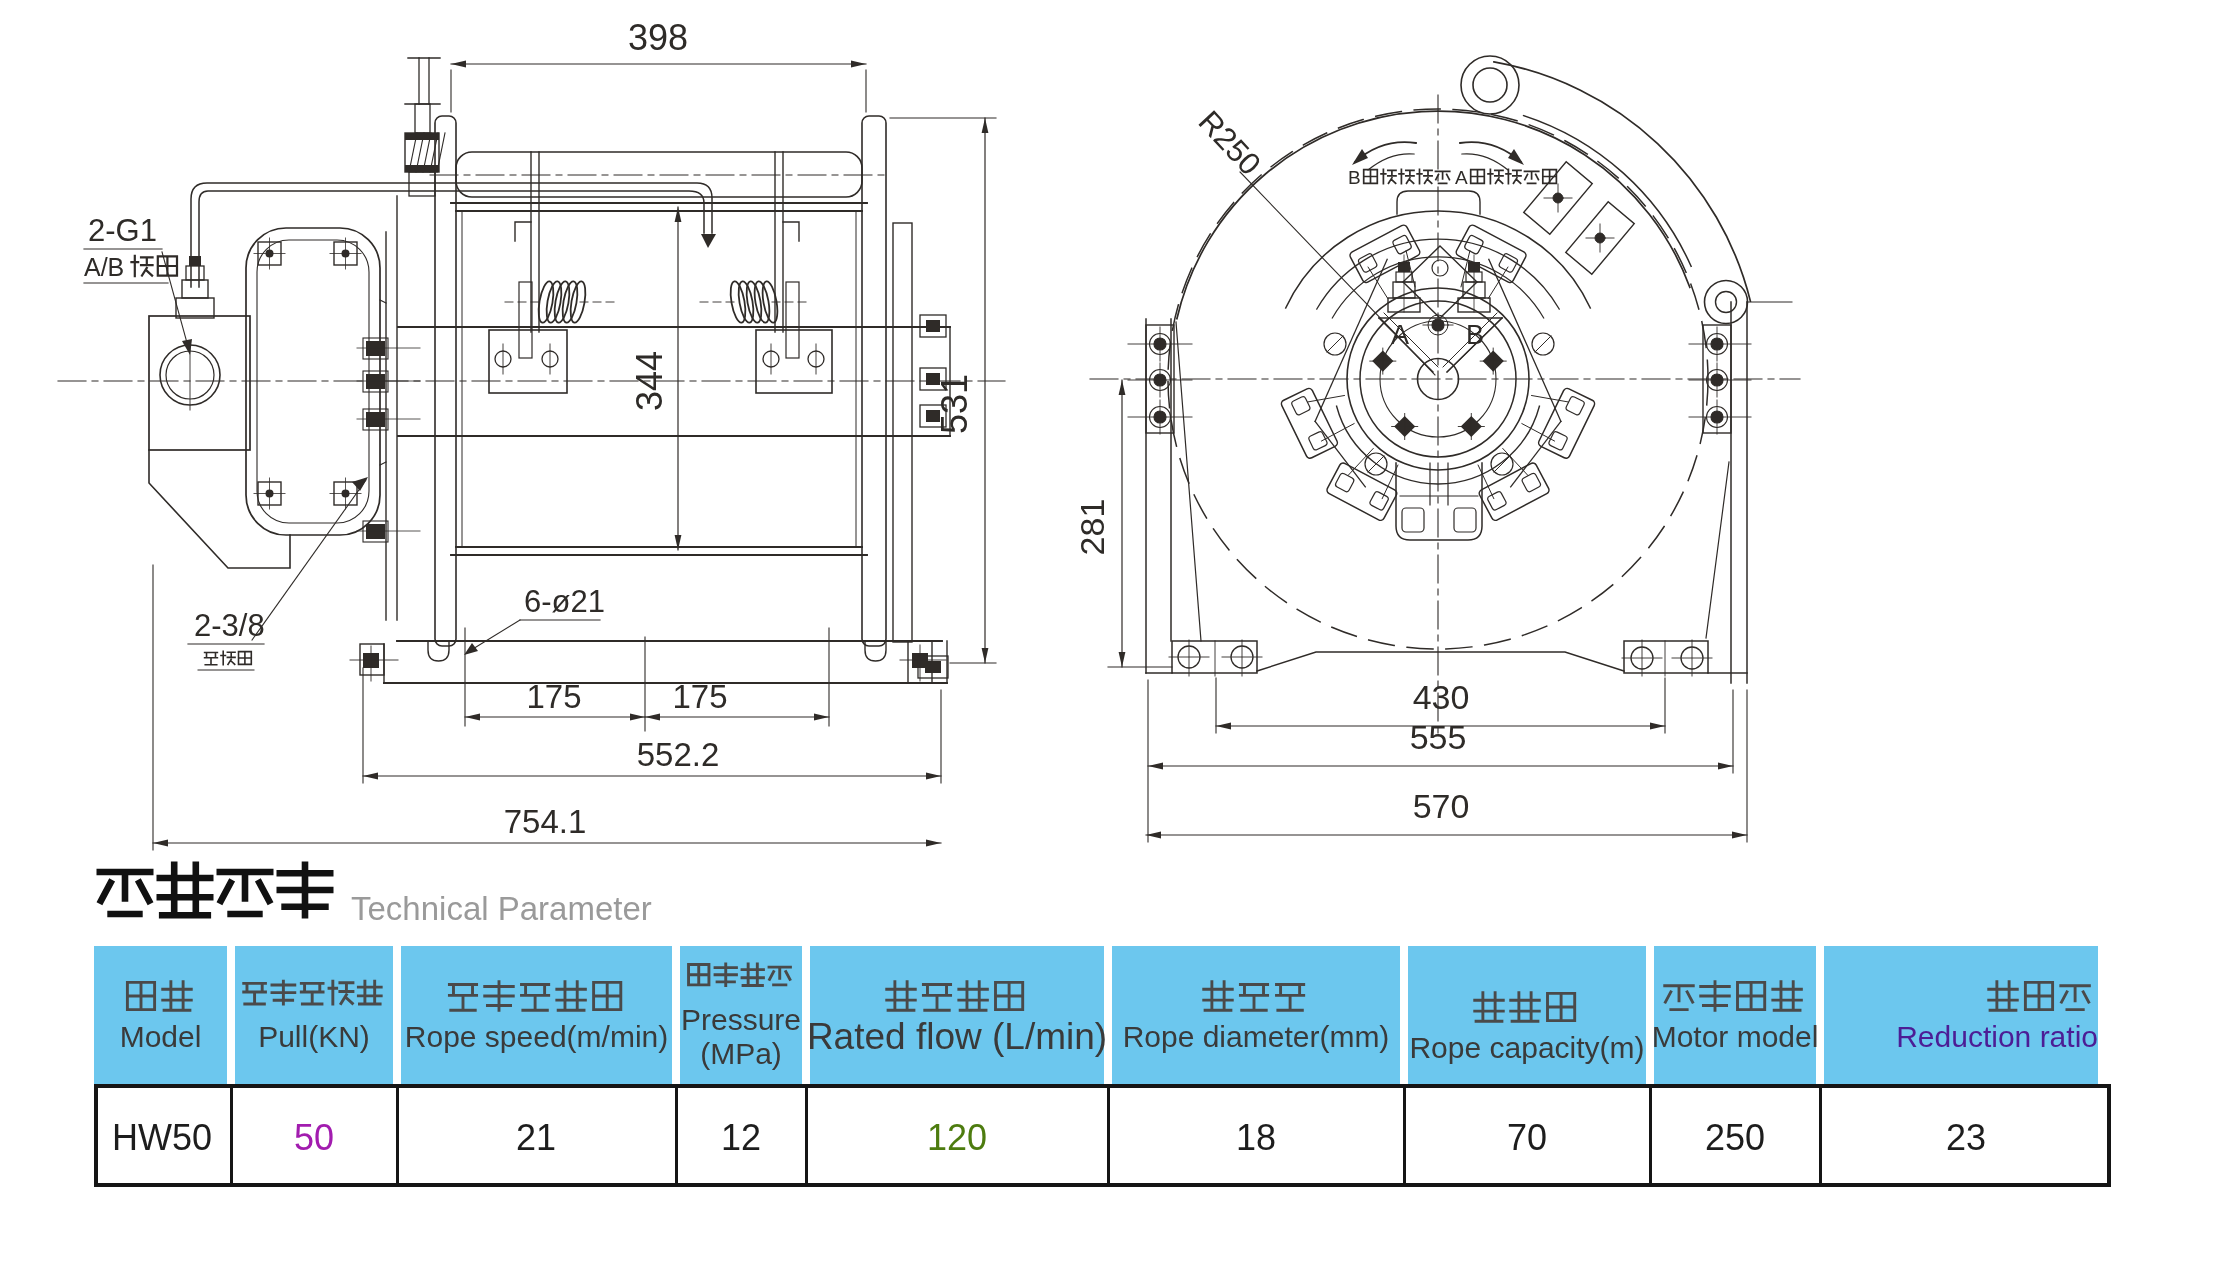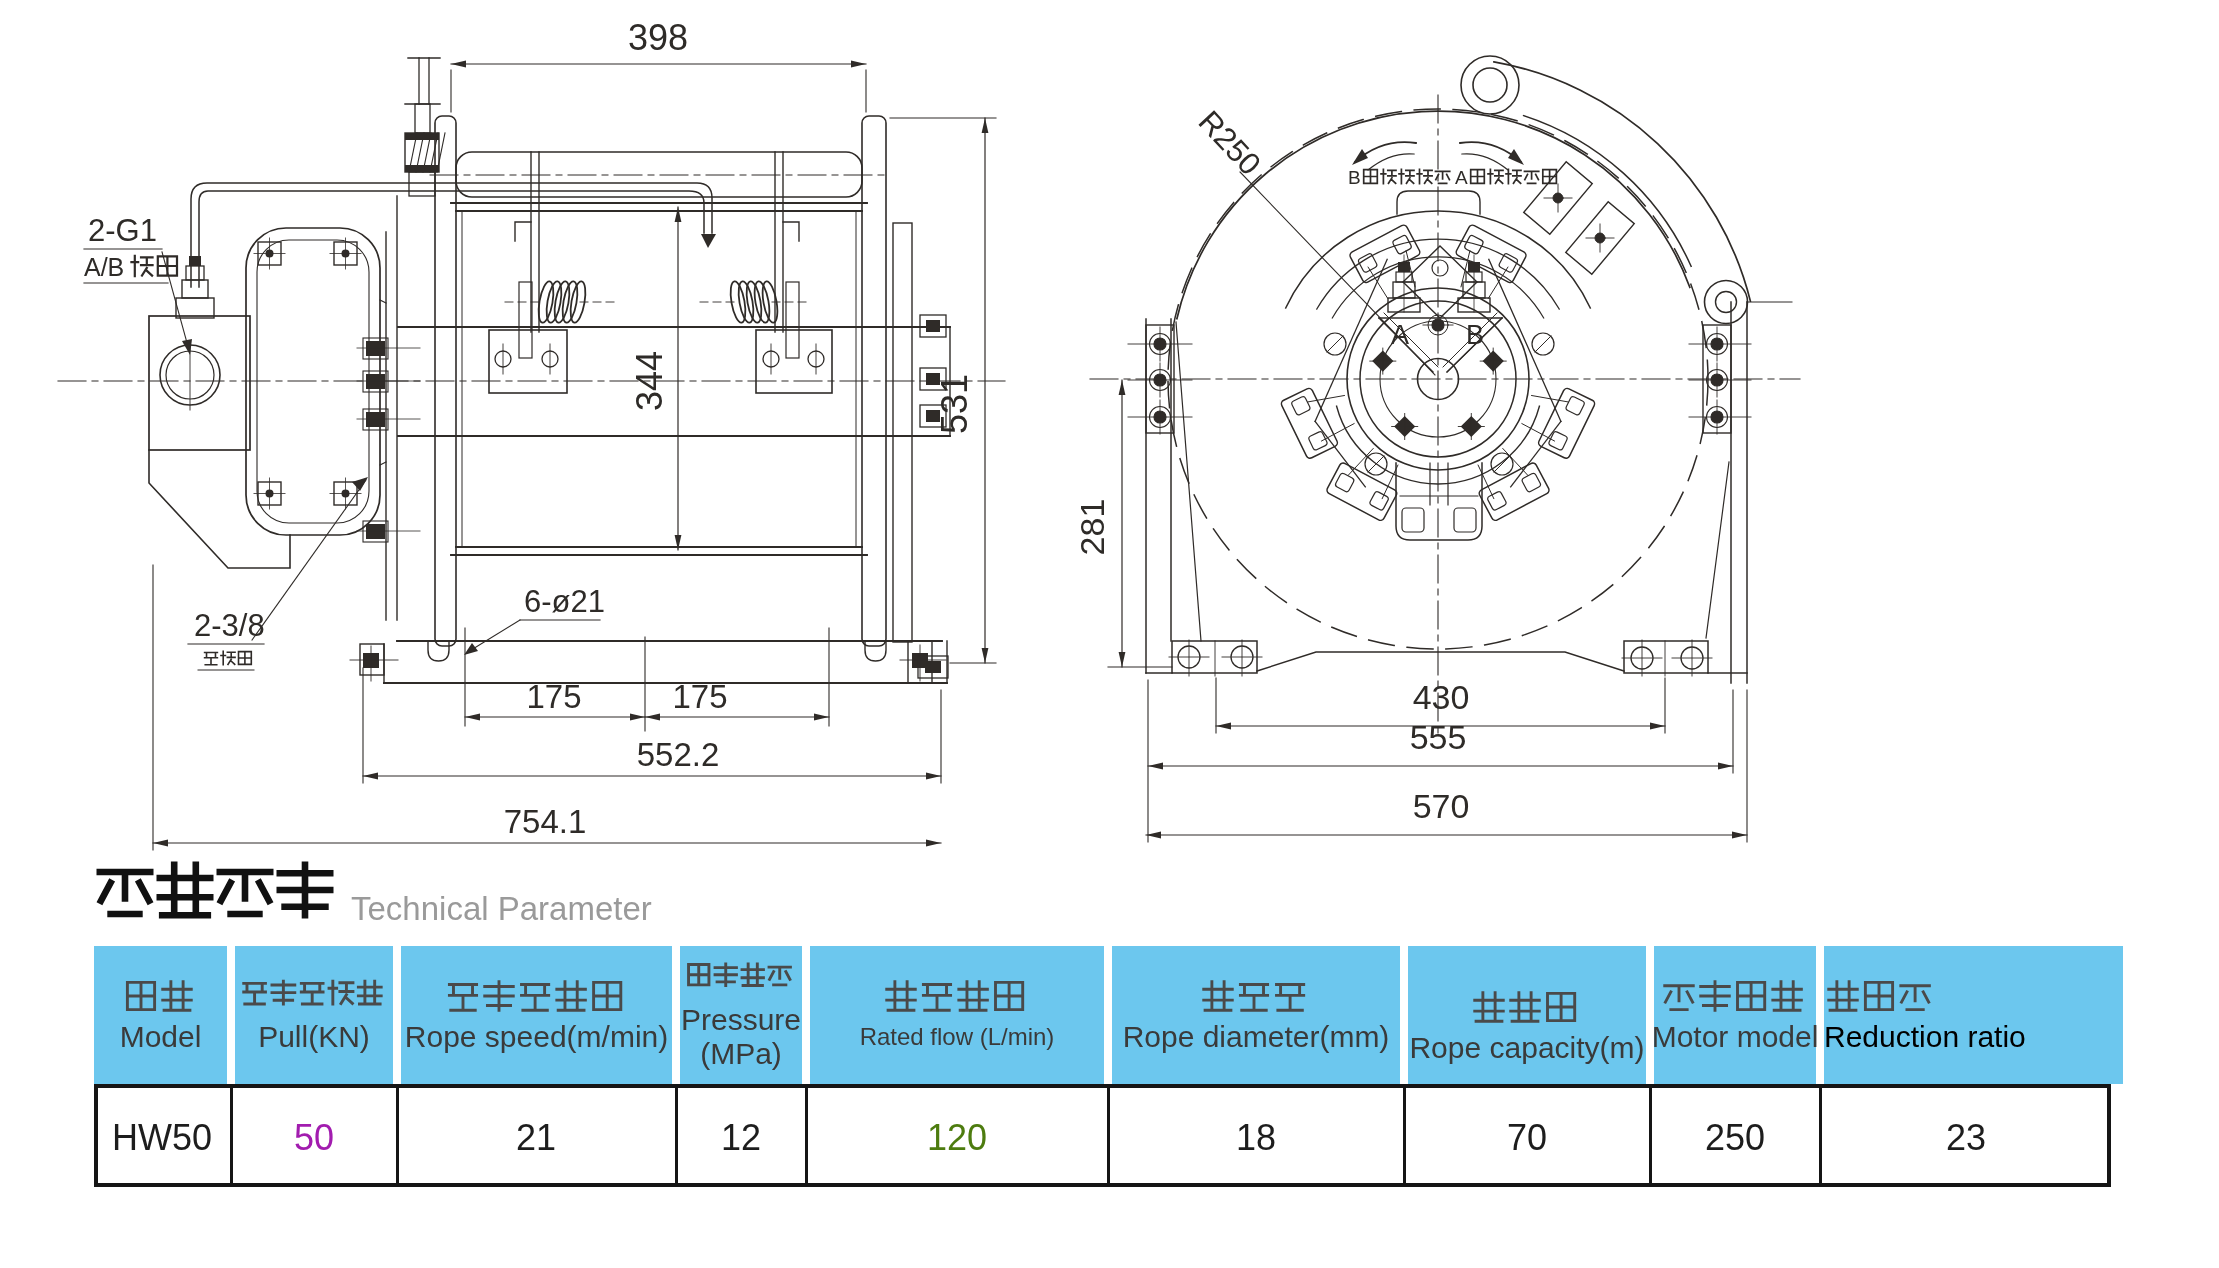--- a/index.html
+++ b/index.html
@@ -460,21 +460,21 @@
     <div style="font-size:30px;line-height:34px;white-space:nowrap">Pressure</div>
     <div style="font-size:30px;line-height:34px;white-space:nowrap">(MPa)</div>
   </div>
 <div style="position:absolute;left:810px;top:946px;width:294px;height:138px;background:#6cc7ee;display:flex;flex-direction:column;align-items:center;justify-content:center;color:#3a3a3a">
     <svg width="150" height="42" viewBox="0 0 150 42" stroke="#4a4a4a" style="margin-bottom:2px">
       <path d="M3.2,0.8 V8.8 M6.8,0.8 V8.8 M0.8,3 H9.2 M0.8,6.2 H9.2 M1.2,9.2 H8.8" transform="translate(2.0,3.0) scale(3.400)" fill="none" stroke-width="0.85"></path>
       <path d="M1,1.6 H9 M2.2,1.6 V4.8 M7.8,1.6 V4.8 M1,4.8 H9 M5,4.8 V9.2 M1.4,9.2 H8.6" transform="translate(38.0,3.0) scale(3.400)" fill="none" stroke-width="0.85"></path>
       <path d="M3.2,0.8 V8.8 M6.8,0.8 V8.8 M0.8,3 H9.2 M0.8,6.2 H9.2 M1.2,9.2 H8.8" transform="translate(74.1,3.0) scale(3.400)" fill="none" stroke-width="0.85"></path>
       <path d="M1,1 H9 V9 H1 Z M1,5 H9 M5,1 V9" transform="translate(110.1,3.0) scale(3.400)" fill="none" stroke-width="0.85"></path>
     </svg>
-    <div style="font-size:24px;line-height:34px;white-space:nowrap">Rated flow (L/min)</div>
+    <div style="font-size:37px;line-height:34px;white-space:nowrap">Rated flow (L/min)</div>
   </div>
 <div style="position:absolute;left:1112px;top:946px;width:288px;height:138px;background:#6cc7ee;display:flex;flex-direction:column;align-items:center;justify-content:center;color:#3a3a3a">
     <svg width="114" height="42" viewBox="0 0 114 42" stroke="#4a4a4a" style="margin-bottom:2px">
       <path d="M3.2,0.8 V8.8 M6.8,0.8 V8.8 M0.8,3 H9.2 M0.8,6.2 H9.2 M1.2,9.2 H8.8" transform="translate(2.0,3.0) scale(3.400)" fill="none" stroke-width="0.85"></path>
       <path d="M1,1.6 H9 M2.2,1.6 V4.8 M7.8,1.6 V4.8 M1,4.8 H9 M5,4.8 V9.2 M1.4,9.2 H8.6" transform="translate(38.0,3.0) scale(3.400)" fill="none" stroke-width="0.85"></path>
       <path d="M1,1.6 H9 M2.2,1.6 V4.8 M7.8,1.6 V4.8 M1,4.8 H9 M5,4.8 V9.2 M1.4,9.2 H8.6" transform="translate(74.1,3.0) scale(3.400)" fill="none" stroke-width="0.85"></path>
     </svg>
     <div style="font-size:30px;line-height:34px;white-space:nowrap">Rope diameter(mm)</div>
   </div>
 <div style="position:absolute;left:1408px;top:946px;width:238px;height:160px;background:#6cc7ee;display:flex;flex-direction:column;align-items:center;justify-content:center;color:#3a3a3a">
@@ -487,21 +487,21 @@
   </div>
 <div style="position:absolute;left:1654px;top:946px;width:162px;height:138px;background:#6cc7ee;display:flex;flex-direction:column;align-items:center;justify-content:center;color:#3a3a3a">
     <svg width="150" height="42" viewBox="0 0 150 42" stroke="#4a4a4a" style="margin-bottom:2px">
       <path d="M0.8,2 H9.2 M5,2 V6.4 M2.6,3.8 L1,6.8 M7.4,3.8 L9,6.8 M2.6,9 H7.4" transform="translate(2.0,3.0) scale(3.400)" fill="none" stroke-width="0.85"></path>
       <path d="M5,0.8 V9.2 M0.8,2.2 H9.2 M0.8,5 H9.2 M1.6,7.8 H8.4" transform="translate(38.0,3.0) scale(3.400)" fill="none" stroke-width="0.85"></path>
       <path d="M1,1 H9 V9 H1 Z M1,5 H9 M5,1 V9" transform="translate(74.1,3.0) scale(3.400)" fill="none" stroke-width="0.85"></path>
       <path d="M3.2,0.8 V8.8 M6.8,0.8 V8.8 M0.8,3 H9.2 M0.8,6.2 H9.2 M1.2,9.2 H8.8" transform="translate(110.1,3.0) scale(3.400)" fill="none" stroke-width="0.85"></path>
     </svg>
     <div style="font-size:30px;line-height:34px;white-space:nowrap">Motor model</div>
   </div>
-<div style="position:absolute;left:1824px;top:946px;width:299px;height:138px;background:#6cc7ee;display:flex;flex-direction:column;align-items:flex-start;justify-content:center;color:#000000">
+<div style="position:absolute;left:1824px;top:946px;width:274px;height:138px;background:#6cc7ee;display:flex;flex-direction:column;align-items:flex-end;justify-content:center;color:#4c1d95">
     <svg width="114" height="42" viewBox="0 0 114 42" stroke="#4a4a4a" style="margin-bottom:2px">
       <path d="M3.2,0.8 V8.8 M6.8,0.8 V8.8 M0.8,3 H9.2 M0.8,6.2 H9.2 M1.2,9.2 H8.8" transform="translate(2.0,3.0) scale(3.400)" fill="none" stroke-width="0.85"></path>
       <path d="M1,1 H9 V9 H1 Z M1,5 H9 M5,1 V9" transform="translate(38.0,3.0) scale(3.400)" fill="none" stroke-width="0.85"></path>
       <path d="M0.8,2 H9.2 M5,2 V6.4 M2.6,3.8 L1,6.8 M7.4,3.8 L9,6.8 M2.6,9 H7.4" transform="translate(74.1,3.0) scale(3.400)" fill="none" stroke-width="0.85"></path>
     </svg>
     <div style="font-size:30px;line-height:34px;white-space:nowrap">Reduction ratio</div>
   </div>
 <div style="position:absolute;left:94px;top:1084px;width:2017px;height:103px;border:4px solid #151515;box-sizing:border-box;background:#fff"></div>
 <div style="position:absolute;left:230px;top:1088px;width:3px;height:95px;background:#151515"></div>
 <div style="position:absolute;left:396px;top:1088px;width:3px;height:95px;background:#151515"></div>

